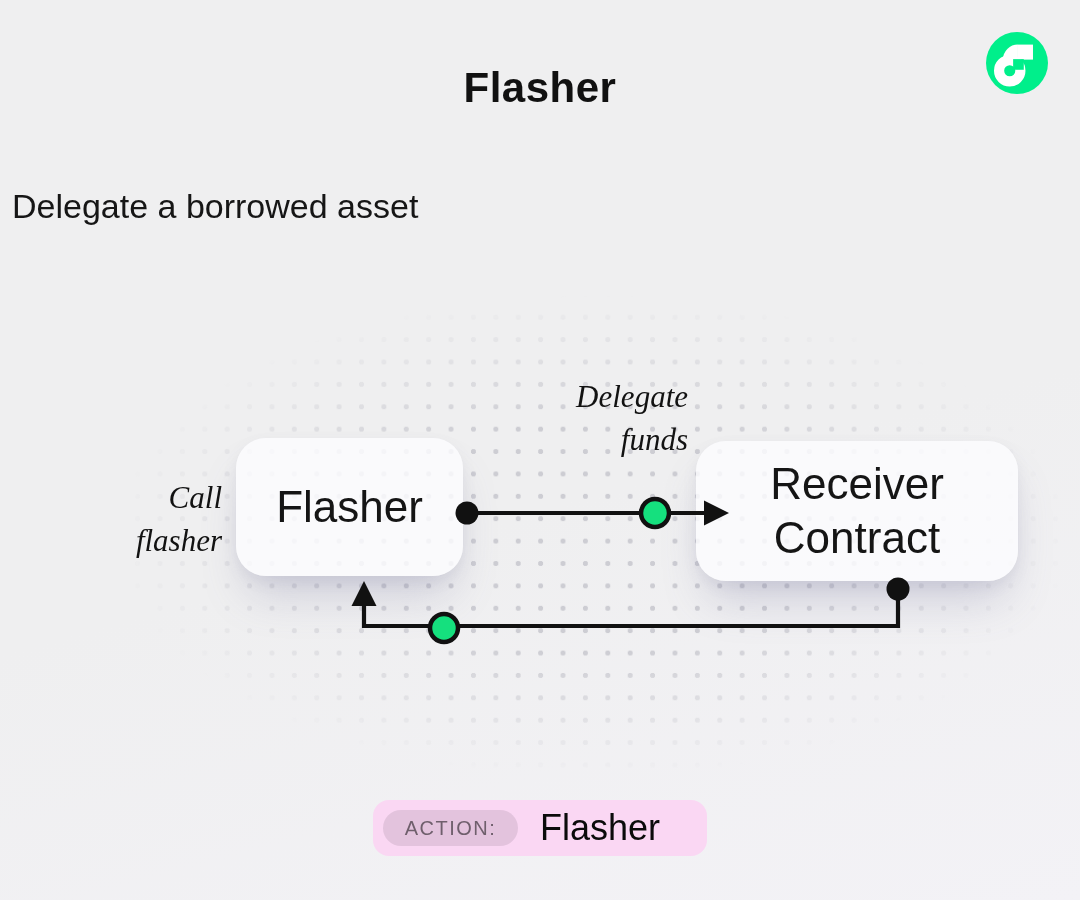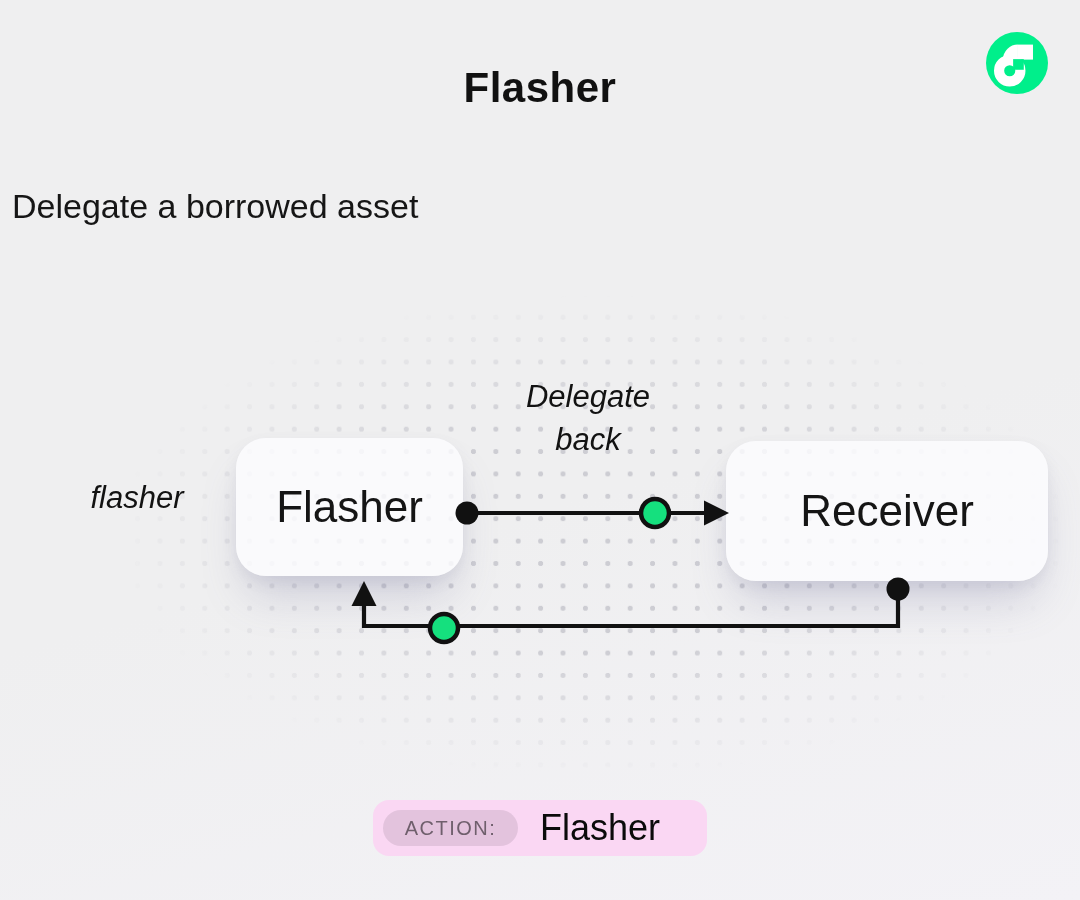--- a/index.html
+++ b/index.html
@@ -40,26 +40,26 @@
   .node {
     position: absolute;
     background: var(--box-bg);
     border-radius: 30px;
     box-shadow: 0 28px 45px -12px rgba(106,106,150,.28), 0 6px 14px rgba(120,120,150,.10);
     display: flex; flex-direction: column; align-items: center; justify-content: center;
     z-index: 2;
     font-size: 44px; font-weight: 400; color: #151515; line-height: 1.22;
   }
   .node-flasher  { left: 236px; top: 438px; width: 227px; height: 138px; }
-  .node-receiver { left: 726px; top: 441px; width: 322px; height: 140px; }
+  .node-receiver { left: 696px; top: 441px; width: 322px; height: 140px; }
 
   .flow-label {
-    position: absolute; text-align: center;
+    position: absolute; text-align: right;
     font-size: 31px; font-style: italic; font-weight: 400; color: #121212;
-    line-height: 1.38; z-index: 3;
+    line-height: 1.38; z-index: 3; font-family: Liberation Serif, serif;
   }
   .label-delegate  { left: 488px; top: 376px;  width: 200px; }
   .label-call      { left: 52px;  top: 477px;  width: 170px; }
   .label-repayment { left: 409px; top: 642px;  width: 300px; }
 
   .connectors { position: absolute; left: 0; top: 0; width: 1080px; height: 900px; z-index: 4; pointer-events: none; }
 
   .action-badge {
     position: absolute; left: 373px; top: 800px; width: 334px; height: 56px;
     background: var(--badge-bg); border-radius: 16px;
@@ -125,28 +125,30 @@
       <polygon points="364,581 351.5,606 376.5,606" fill="#111"></polygon>
     </g>
   </svg>
 
   <div class="node node-flasher">
     <span>Flasher</span>
   </div>
 
   <div class="node node-receiver">
     <span>Receiver</span>
+    <span>Contract</span>
   </div>
 
   <div class="flow-label label-delegate">
     <div>Delegate</div>
-    <div>back</div>
+    <div>funds</div>
   </div>
 
   <div class="flow-label label-call">
+    <div>Call</div>
     <div>flasher</div>
   </div>
 
 
   <div class="action-badge">
     <span class="action-pill">ACTION:</span>
     <span class="action-value">Flasher</span>
   </div>
 
 </div>

